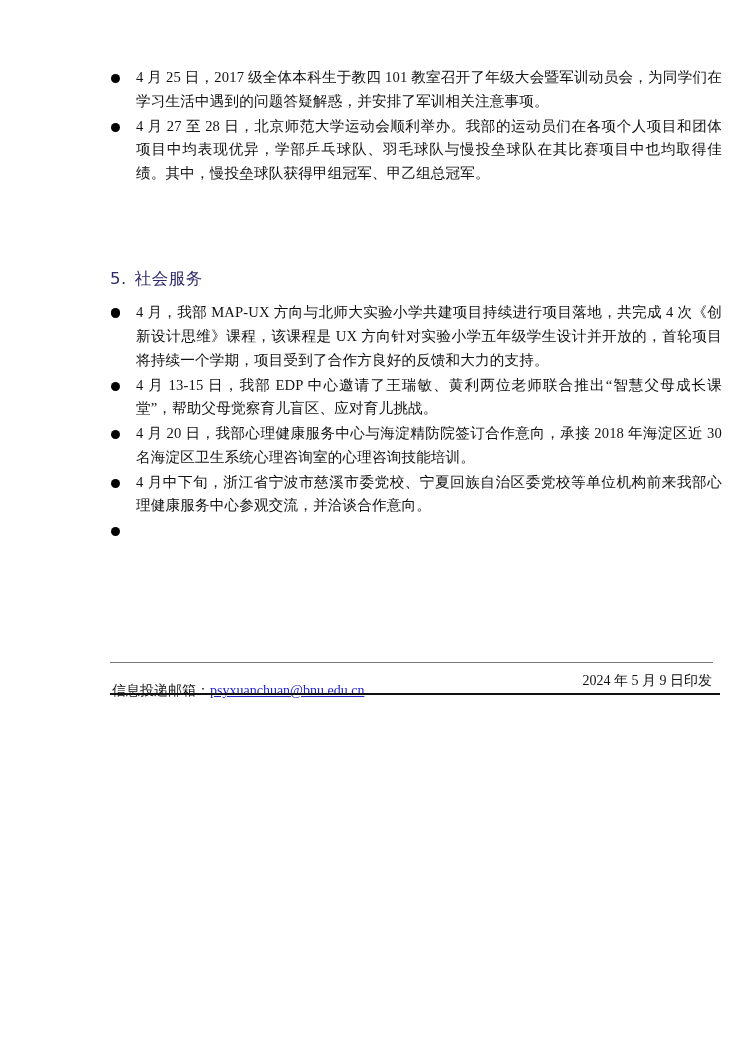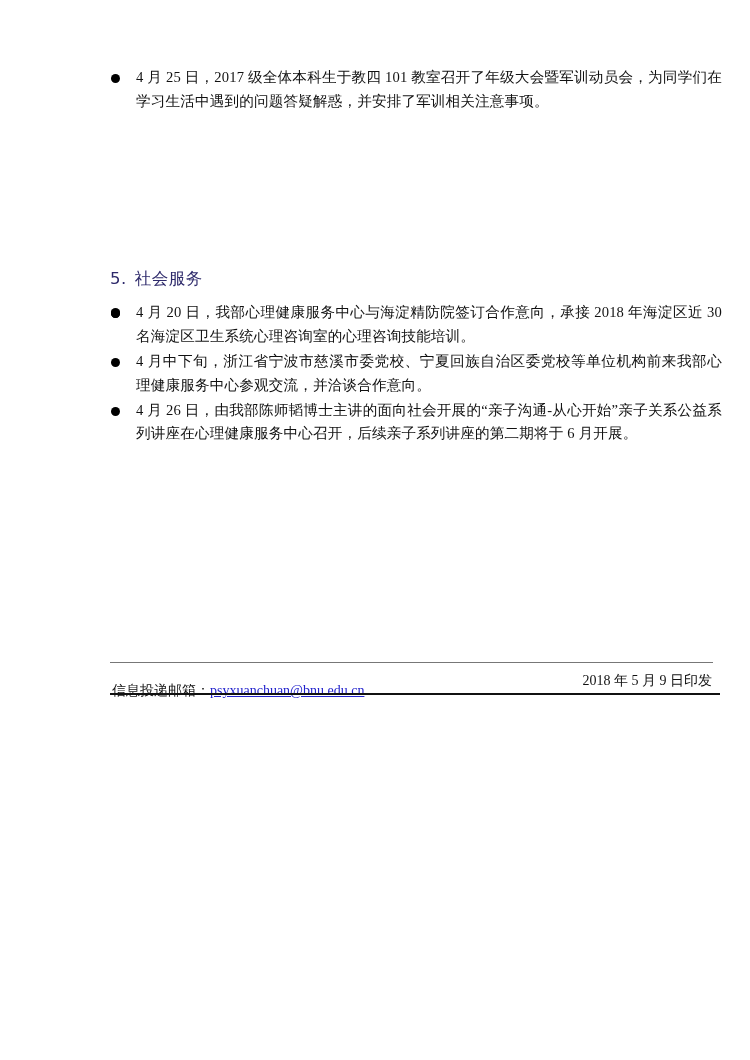--- a/index.html
+++ b/index.html
@@ -23,51 +23,59 @@
 </head>
 <body>
 
 <div class="page">
 
   <ul class="list" style="top:66px;">
     <li class="item">
       <span class="bullet"></span>
       <span>4 月 25 日，2017 级全体本科生于教四 101 教室召开了年级大会暨军训动员会，为同学们在学习生活中遇到的问题答疑解惑，并安排了军训相关注意事项。</span>
     </li>
+    <li class="item">
+      <span class="bullet"></span>
+      <span>4 月 27 至 28 日，北京师范大学运动会顺利举办。我部的运动员们在各项个人项目和团体项目中均表现优异，学部乒乓球队、羽毛球队与慢投垒球队在其比赛项目中也均取得佳绩。其中，慢投垒球队获得甲组冠军、甲乙组总冠军。</span>
+    </li>
   </ul>
 
   <div class="section-heading">
     <span class="num">5.</span><span>社会服务</span>
   </div>
 
   <ul class="list" style="top:300px;">
     <li class="item">
       <span class="bullet"></span>
     </li>
     <li class="item">
       <span class="bullet"></span>
+      <span>4 月，我部 MAP-UX 方向与北师大实验小学共建项目持续进行项目落地，共完成 4 次《创新设计思维》课程，该课程是 UX 方向针对实验小学五年级学生设计并开放的，首轮项目将持续一个学期，项目受到了合作方良好的反馈和大力的支持。</span>
+    </li>
+    <li class="item">
+      <span class="bullet"></span>
+      <span>4 月 13-15 日，我部 EDP 中心邀请了王瑞敏、黄利两位老师联合推出“智慧父母成长课堂”，帮助父母觉察育儿盲区、应对育儿挑战。</span>
     </li>
     <li class="item">
       <span class="bullet"></span>
       <span>4 月 20 日，我部心理健康服务中心与海淀精防院签订合作意向，承接 2018 年海淀区近 30 名海淀区卫生系统心理咨询室的心理咨询技能培训。</span>
     </li>
     <li class="item">
       <span class="bullet"></span>
       <span>4 月中下旬，浙江省宁波市慈溪市委党校、宁夏回族自治区委党校等单位机构前来我部心理健康服务中心参观交流，并洽谈合作意向。</span>
     </li>
     <li class="item">
       <span class="bullet"></span>
-      <span>4 月 26 日，由我部陈师韬博士主讲的面向社会开展的“亲子沟通-从心开始”亲子关系公益系列讲座在心理健康服务中心召开，后续亲子系列讲座的第二期将于 6 月开展。</span>
     </li>
   </ul>
 
   <div class="rule-top"></div>
 
   <div class="footer">
     <div class="left">
       <span>信息投递邮箱：</span><a class="email">psyxuanchuan@bnu.edu.cn</a>
     </div>
-    <div class="right">2018 年 5 月 9 日印发</div>
+    <div class="right">2024 年 5 月 9 日印发</div>
   </div>
 
   <div class="rule-bottom"></div>
 
 </div>
 
 </body></html>

